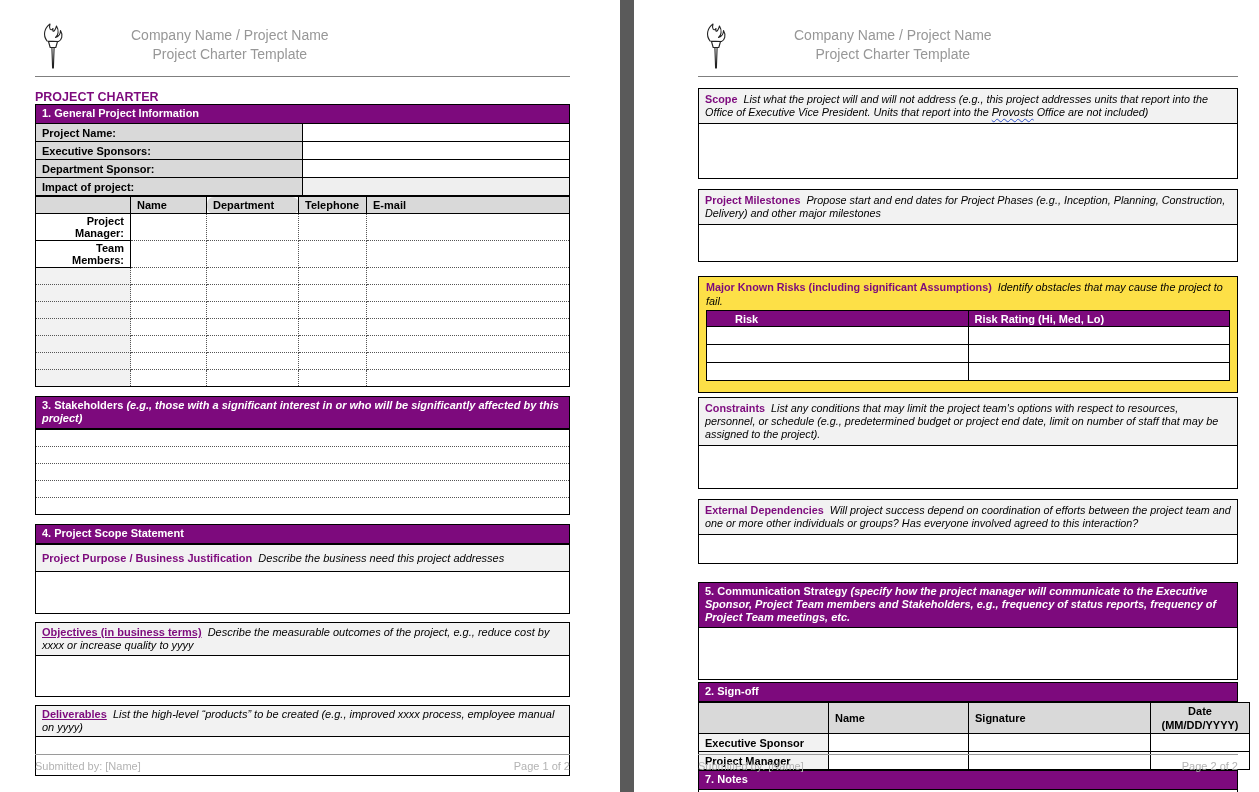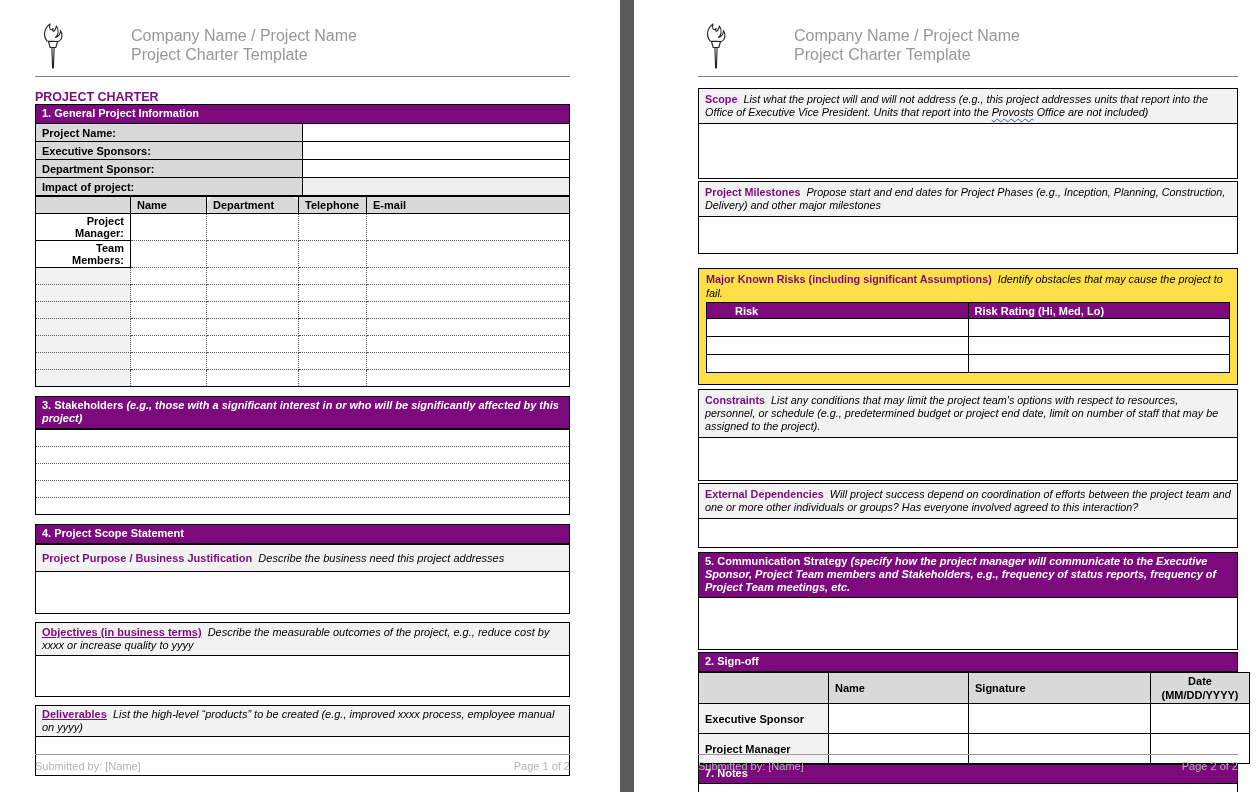--- a/index.html
+++ b/index.html
@@ -14,21 +14,21 @@
   .page-right { left: 634px; width: 625px; }
   .page-divider { position: absolute; left: 620px; top: 0; width: 14px; height: 792px; background: #5a5a5a; }
 
   .content { position: absolute; top: 22px; }
   .page-left  .content { left: 35px; width: 535px; }
   .page-right .content { left: 64px; width: 540px; }
 
   
   .doc-header { position: relative; height: 52px; }
   .torch { position: absolute; left: 3px; top: 0; width: 30px; height: 50px; }
-  .hdr-text { position: absolute; left: 96px; top: 4px; color: #979797; font-size: 16px; line-height: 19px; }
+  .hdr-text { position: absolute; left: 96px; top: 4px; color: #979797; font-size: 14px; line-height: 19px; text-align: center; }
   .hdr-rule { border-top: 1px solid #7f7f7f; margin-top: 2px; }
 
   .doc-title { color: #7d0a7d; font-weight: bold; font-size: 12.5px; margin: 13px 0 0 0; }
 
   
   .bar {
     background: #7d0a7d; color: #fff; font-weight: bold; font-size: 11px;
     padding: 2px 6px 3px 6px; border: 1px solid #000; line-height: 13px;
   }
   .bar .bar-italic { font-weight: bold; font-style: italic; }
@@ -65,32 +65,32 @@
   .sec4-bar { margin-top: 9px; }
   .fbox { border: 1px solid #000; background: #fff; }
   .fbox .flabel { background: #f2f2f2; border-bottom: 1px solid #000; padding: 7px 6px 6px 6px; font-size: 11px; line-height: 13px; }
   .fbox .fempty { background: #fff; }
   .plabel { color: #7d0a7d; font-weight: bold; }
   .plabel.u { text-decoration: underline; }
   .idesc { font-style: italic; margin-left: 3px; }
   .gap8 { height: 8px; }
 
   
-  .rbox { border: 1px solid #000; background: #fff; margin-top: 2px; }
+  .rbox { border: 1px solid #000; background: #fff; margin-top: 10px; }
   .rbox .rlabel { background: #f2f2f2; border-bottom: 1px solid #000; padding: 4px 6px; font-size: 10.8px; line-height: 13px; }
   .provosts { font-style: italic; color: #000; text-decoration: underline wavy #3355cc 1px; text-underline-offset: 2px; }
 
   .risks-outer { border: 1px solid #000; margin-top: 14px; padding: 3px 7px 11px 7px; background: #fde047; }
   .risks-label { font-size: 10.8px; line-height: 14px; margin-bottom: 2px; }
   .t-risk th { background: #7d0a7d; color: #fff; font-weight: bold; border: 1px solid #000; height: 16px; }
   .t-risk td { height: 18px; background: #fff; }
   .t-risk .rc1 { width: 50%; padding-left: 28px; }
 
   .t-signoff th { background: #d9d9d9; font-weight: bold; height: 30px; vertical-align: middle; }
-  .t-signoff td { height: 30px; }
+  .t-signoff td { height: 18px; }
   .t-signoff .slbl { background: #f2f2f2; font-weight: bold; width: 130px; }
   .t-signoff .sc2 { width: 140px; }
   .t-signoff .sc3 { width: 182px; }
   .t-signoff .sc4 { width: 99px; text-align: center; }
   .date-hdr { text-align: center; }
   .date-hdr span { display: block; line-height: 14px; }
 
   .notes-empty { border: 1px solid #000; border-top: none; height: 58px; background: #fff; }
   .comm-empty  { border: 1px solid #000; border-top: none; height: 52px; background: #fff; }
 
@@ -360,21 +360,21 @@
     </div>
 
     <div class="rbox">
       <div class="rlabel">
         <span class="plabel">External Dependencies</span>
         <span class="idesc">Will project success depend on coordination of efforts between the project team and one or more other individuals or groups? Has everyone involved agreed to this interaction?</span>
       </div>
       <div class="fempty" style="height:28px;"></div>
     </div>
 
-    <div class="bar" style="margin-top:4px;">
+    <div class="bar" style="margin-top:18px;">
       <span>5. Communication Strategy</span>
       <span class="bar-italic">(specify how the project manager will communicate to the Executive Sponsor, Project Team members and Stakeholders, e.g., frequency of status reports, frequency of Project Team meetings, etc.</span>
     </div>
     <div class="comm-empty"></div>
 
     <div class="bar" style="margin-top:2px;">2. Sign-off</div>
     <table class="t-signoff">
       <tbody>
           <tr>
         <th class="slbl" style="background:#d9d9d9;"></th>

